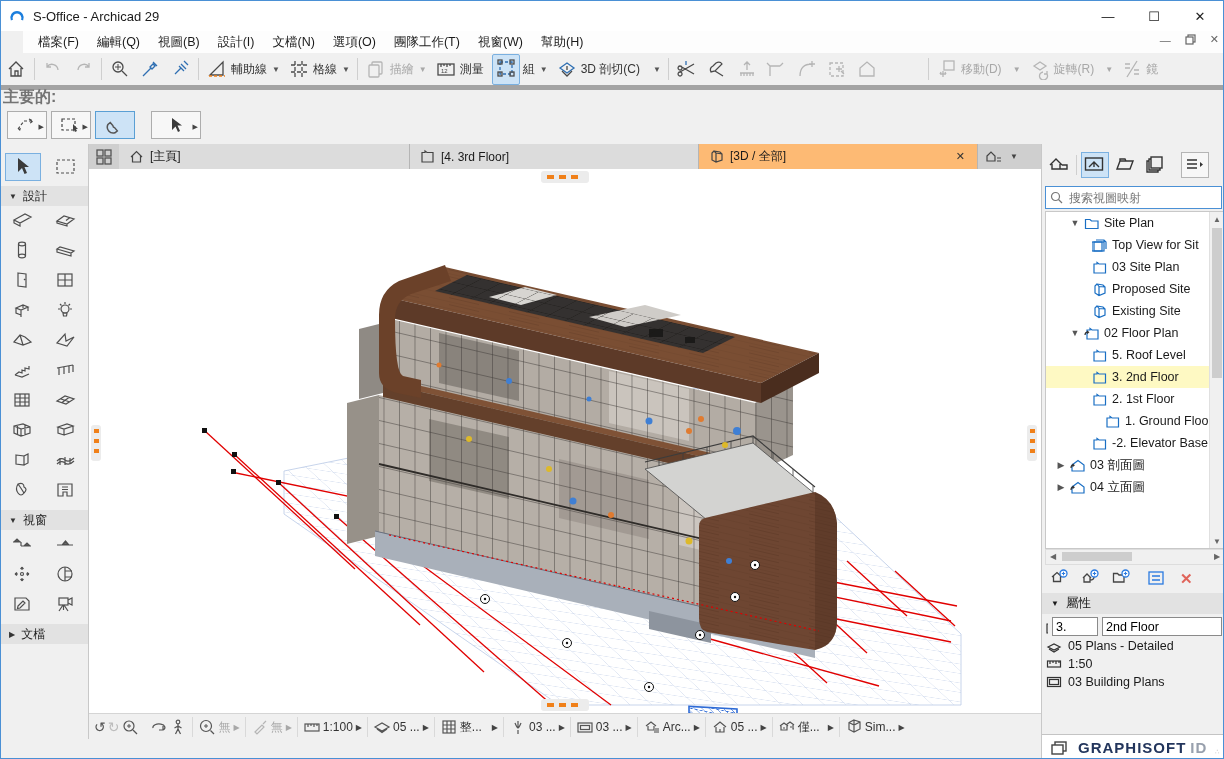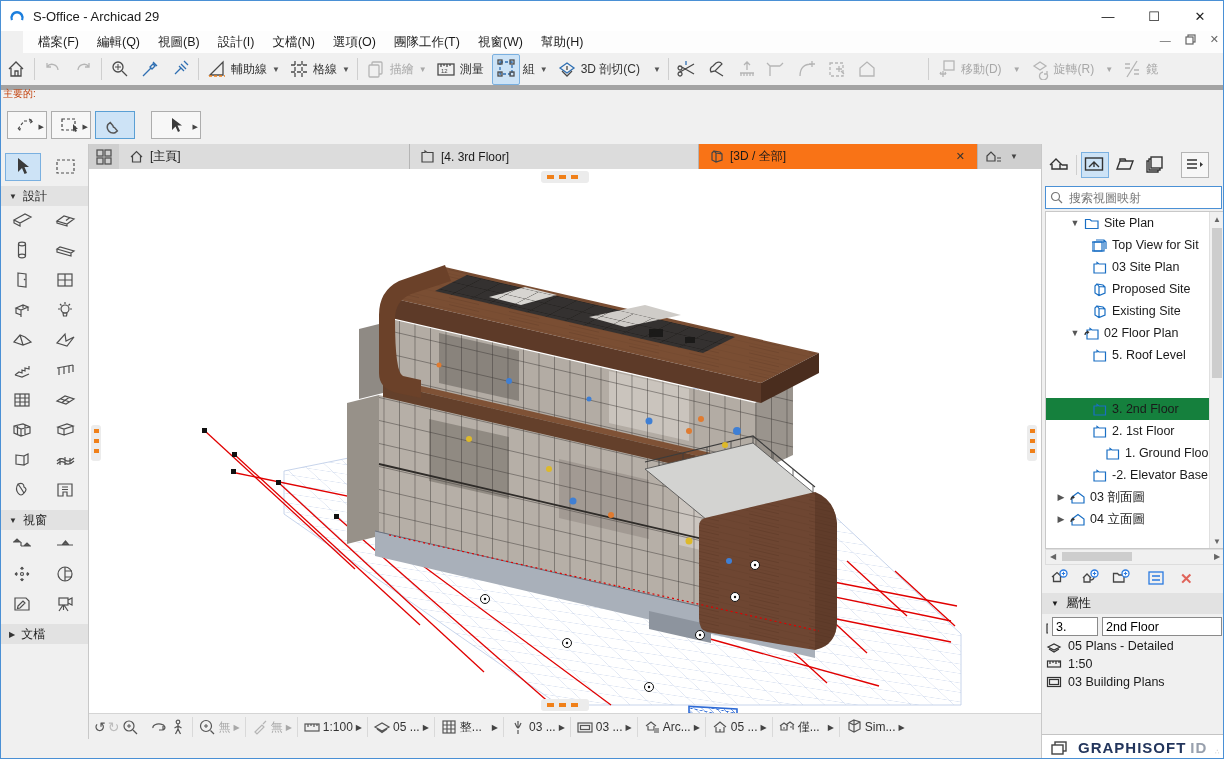--- a/index.html
+++ b/index.html
@@ -19,29 +19,29 @@
   .toolbar{left:0;top:52px;width:100%;height:32px;background:#f0f0f0;display:flex;align-items:center;border-bottom:5px solid #a3a3a3;}
   .tb{display:flex;align-items:center;gap:3px;padding:0 4px;height:28px;}
   .tsep{width:1px;height:22px;background:#cfcfcf;margin:0 3px;}
   .tlabel{font-size:12px;color:#333;white-space:nowrap;}
   .tdrop{font-size:8px;color:#555;margin-left:2px;}
   .dim,.dim *{color:#a8a8a8!important;stroke:#b5b5b5!important;}
   .hl{background:#cde3f6;border:1px solid #7ab0e0;border-radius:2px;}
   .ticon{width:22px;height:22px;}
   .ticon path,.ticon rect,.ticon circle,.ticon line,.ticon ellipse{fill:none;stroke:#4a4a4a;stroke-width:1.3;}
   
-  .ctxlabel{left:2px;top:86px;font-size:10px;color:#c2410c;}
+  .ctxlabel{left:2px;top:86px;font-size:16px;color:#737373;font-weight:bold;}
   .quickbar{left:6px;top:110px;display:flex;gap:4px;align-items:center;}
   .qbtn{width:38px;height:26px;background:#f7f7f7;border:1px solid #adadad;display:flex;align-items:center;justify-content:center;position:relative;}
   .qbtn .fly{position:absolute;right:2px;bottom:7px;font-size:7px;color:#444;}
   .qbtn.sel{background:#cde3f6;border:1px solid #5a9fd4;}
   
   .tabbar{left:88px;top:143px;width:952px;height:25px;background:#cfcfcf;display:flex;align-items:stretch;border-bottom:1px solid #bdbdbd;}
   .tab{display:flex;align-items:center;gap:6px;padding:0 10px;border-right:1px solid #b5b5b5;background:#dcdcdc;font-size:12px;}
-  .tab.active{background:#f97316;}
+  .tab.active{background:#fdba74;}
   .tabicon{width:15px;height:15px;}
   .tabicon path,.tabicon rect{fill:none;stroke:#444;stroke-width:1.2;}
   
   .toolbox{left:0;top:143px;width:88px;height:616px;background:#f0f0f0;border-right:1px solid #c8c8c8;box-sizing:border-box;}
   .sect{height:20px;background:#e2e2e2;display:flex;align-items:center;gap:6px;padding-left:8px;font-size:12px;color:#222;margin-top:4px;}
   .sect .tri{font-size:8px;color:#333;}
   .trow2{display:flex;justify-content:space-around;align-items:center;height:30px;}
   .toolbtn{width:36px;height:28px;display:flex;align-items:center;justify-content:center;}
   .toolbtn.sel{background:#cde3f6;border:1px solid #7ab0e0;box-sizing:border-box;}
   .wicon{width:24px;height:24px;}
@@ -63,21 +63,21 @@
   .navigator{left:1040px;top:143px;width:184px;height:616px;background:#f0f0f0;border-left:1px solid #c8c8c8;box-sizing:border-box;}
   .nav-icons{height:42px;display:flex;align-items:center;gap:4px;padding:0 4px;}
   .nicon{width:26px;height:24px;display:flex;align-items:center;justify-content:center;}
   .nicon svg{width:22px;height:20px;}
   .nicon path,.nicon rect{fill:none;stroke:#333;stroke-width:1.4;}
   .nicon.act{background:#cde3f6;border:1px solid #7ab0e0;}
   .searchbox{margin:0 3px;height:21px;background:#fff;border:1px solid #4a90d5;display:flex;align-items:center;padding:0 4px;gap:4px;}
   .searchbox input{border:none;outline:none;width:140px;font-size:12px;font-family:"Liberation Sans",sans-serif;background:transparent;}
   .tree{margin-left:3px;margin-top:2px;height:336px;background:#fff;border:1px solid #c8c8c8;position:relative;overflow:hidden;}
   .trow{height:22px;display:flex;align-items:center;gap:4px;font-size:12.5px;white-space:nowrap;overflow:hidden;padding-right:2px;}
-  .trow.sel{background:#15803d;margin-top:32px;}
+  .trow.sel{background:#fef9c3;}
   .chev{width:10px;font-size:9px;color:#555;text-align:center;flex:0 0 auto;}
   .tic{width:16px;height:15px;flex:0 0 auto;}
   .tic path,.tic rect,.tic circle{fill:none;stroke:#1a6fc4;stroke-width:1.2;}
   .vscroll{position:absolute;right:0;top:0;width:14px;height:100%;background:#f0f0f0;border-left:1px solid #e0e0e0;}
   .vthumb{position:absolute;left:2px;top:16px;width:10px;height:150px;background:#cdcdcd;}
   .sarrow{position:absolute;left:0;width:14px;height:14px;color:#666;font-size:8px;display:flex;align-items:center;justify-content:center;}
   .hscroll{margin-left:3px;height:14px;background:#f0f0f0;border:1px solid #ddd;position:relative;}
   .hthumb{position:absolute;left:16px;top:2px;width:70px;height:9px;background:#cdcdcd;}
   .acticons{height:28px;display:flex;align-items:center;gap:9px;padding-left:8px;}
   .acticons svg{width:22px;height:20px;}

